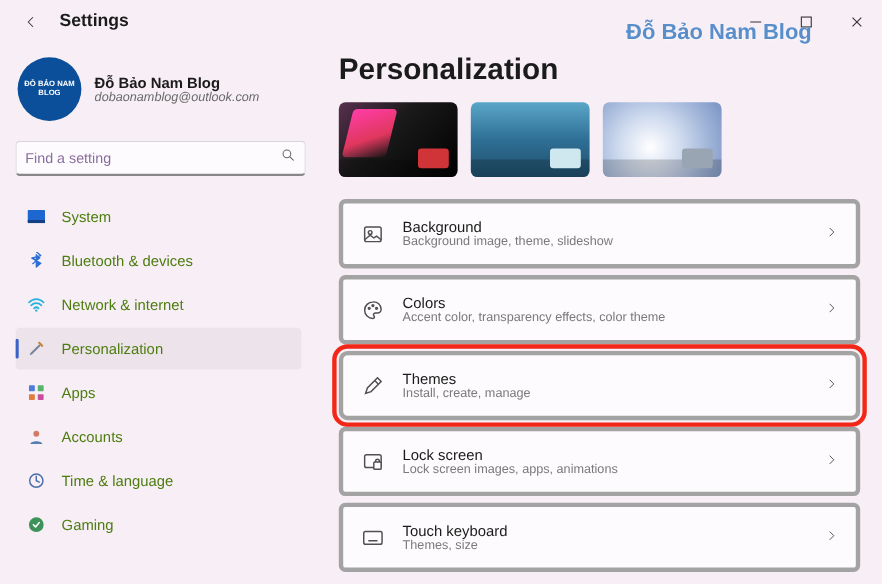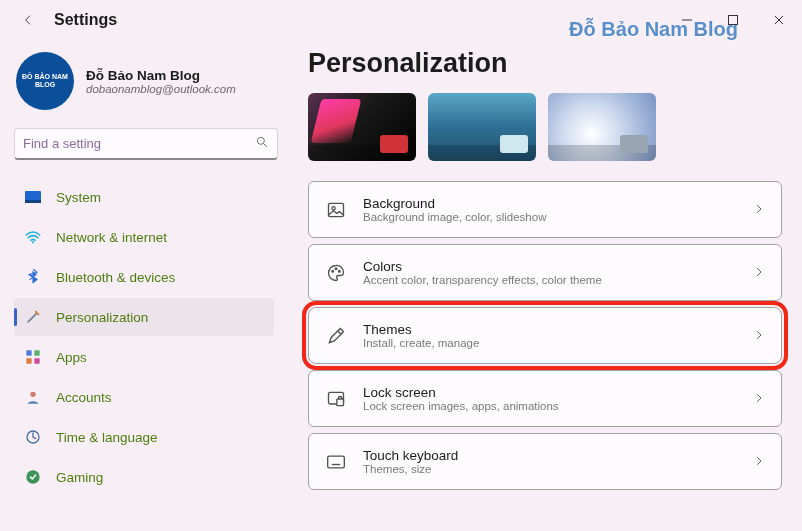--- a/index.html
+++ b/index.html
@@ -72,21 +72,21 @@
   .thumb .mini { position:absolute; right:8px; bottom:8px; width:28px; height:18px; border-radius:3px; }
   .thumb.t1 { background:linear-gradient(135deg,#5a3050 0%,#1a1a1a 40%,#000 100%);}
   .thumb.t1 .streak{position:absolute;left:8px;top:6px;width:40px;height:44px;background:linear-gradient(160deg,#ff3da8,#e0375e 60%,transparent);transform:skewX(-14deg);border-radius:4px;}
   .thumb.t1 .mini{ background:#d13438;}
   .thumb.t2 { background:linear-gradient(180deg,#5aa7c8 0%,#2f6f95 50%,#1f4f6c 100%);}
   .thumb.t2 .mini{ background:#cfe8ef;}
   .thumb.t3 { background:radial-gradient(circle at 40% 60%,#fff 0%,#d2ddf0 35%,#9fb4d8 70%,#7a93c4 100%);}
   .thumb.t3 .mini{ background:#9aa5b4;}
   .thumb .bar{position:absolute;left:0;right:0;bottom:0;height:16px;background:rgba(0,0,0,.18);}
   .card {
-    background:#fdfbfd; border:1px solid #a3a3a3; border-radius:6px;
+    background:#fdfbfd; border:4px solid #a3a3a3; border-radius:6px;
     display:flex; align-items:center; gap:16px;
     padding:14px 16px; margin-bottom:6px;
     cursor:pointer;
   }
   .card-ico { width:22px; height:22px; display:flex; align-items:center; justify-content:center; color:#505050;}
   .card-text .t { font-size:13.5px; color:#1b1b1b;}
   .card-text .s { font-size:11.5px; color:#7a7a7a;}
   .chev { margin-left:auto; color:#555;}
   .highlight {
     outline:4px solid #f22718; outline-offset:2px; border-radius:8px;gap:16px;
@@ -146,36 +146,36 @@
         <span class="nav-icon">
             <svg width="16" height="12">
               <rect x="0" y="0" width="16" height="11" rx="1" fill="#1e66d0"></rect>
               <rect x="0" y="9" width="16" height="3" fill="#133f83"></rect>
             </svg>
           </span>
         <span>System</span>
       </div>
       <div class="nav-item">
         <span class="nav-icon">
-            <svg width="16" height="14" viewBox="0 0 24 20">
-              <path d="M2 7c6-6 14-6 20 0M5 11c4-4 10-4 14 0M9 15c2-2 4-2 6 0" stroke="#27b3dc" stroke-width="2.4" fill="none" stroke-linecap="round"></path>
-              <circle cx="12" cy="18" r="1.6" fill="#27b3dc"></circle>
-            </svg>
-          </span>
-        <span>Network &amp; internet</span>
-      </div>
-      <div class="nav-item">
-        <span class="nav-icon">
             <svg width="14" height="16" viewBox="0 0 24 24">
               <path d="M12 2v20l7-6-14-8 14-4-7-6" fill="none" stroke="#2e6fd6" stroke-width="2" stroke-linejoin="round"></path>
               <path d="M6 7l12 10M6 17l12-10" stroke="#2e6fd6" stroke-width="2"></path>
               <path d="M12 2l6 5-6 5 6 5-6 5V2z" fill="#2e6fd6"></path>
             </svg>
           </span>
         <span>Bluetooth &amp; devices</span>
+      </div>
+      <div class="nav-item">
+        <span class="nav-icon">
+            <svg width="16" height="14" viewBox="0 0 24 20">
+              <path d="M2 7c6-6 14-6 20 0M5 11c4-4 10-4 14 0M9 15c2-2 4-2 6 0" stroke="#27b3dc" stroke-width="2.4" fill="none" stroke-linecap="round"></path>
+              <circle cx="12" cy="18" r="1.6" fill="#27b3dc"></circle>
+            </svg>
+          </span>
+        <span>Network &amp; internet</span>
       </div>
       <div class="nav-item selected">
         <span class="nav-icon">
             <svg width="16" height="16" viewBox="0 0 24 24">
               <path d="M3 21l3-1 12-12-2-2L4 18l-1 3z" fill="#7a8499"></path>
               <path d="M16 4l4 4" stroke="#c7843a" stroke-width="3" stroke-linecap="round"></path>
             </svg>
           </span>
         <span>Personalization</span>
       </div>
@@ -242,21 +242,21 @@
     <div class="card">
       <span class="card-ico">
           <svg width="20" height="20" viewBox="0 0 24 24" fill="none" stroke="#505050" stroke-width="1.6">
             <rect x="3" y="4" width="18" height="16" rx="2"></rect>
             <circle cx="9" cy="10" r="2"></circle>
             <path d="M3 18l6-5 4 3 3-2 5 4"></path>
           </svg>
         </span>
       <div class="card-text">
         <div class="t">Background</div>
-        <div class="s">Background image, color, slideshow</div>
+        <div class="s">Background image, theme, slideshow</div>
       </div>
       <span class="chev"><svg width="12" height="12" viewBox="0 0 24 24">
             <path d="M9 5l7 7-7 7" fill="none" stroke="#555" stroke-width="1.8" stroke-linecap="round"></path>
           </svg></span>
     </div>
 
     <div class="card">
       <span class="card-ico">
           <svg width="20" height="20" viewBox="0 0 24 24" fill="none" stroke="#505050" stroke-width="1.6">
             <path d="M12 3a9 9 0 100 18c2 0 2-2 1-3s0-3 2-3h2a4 4 0 004-4 8 8 0 00-9-8z"></path>

